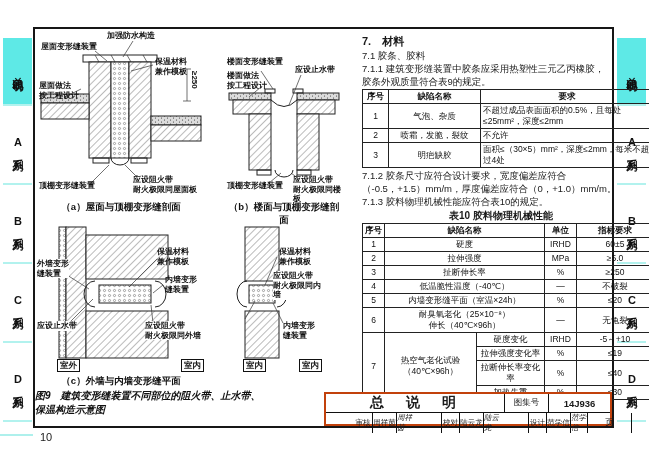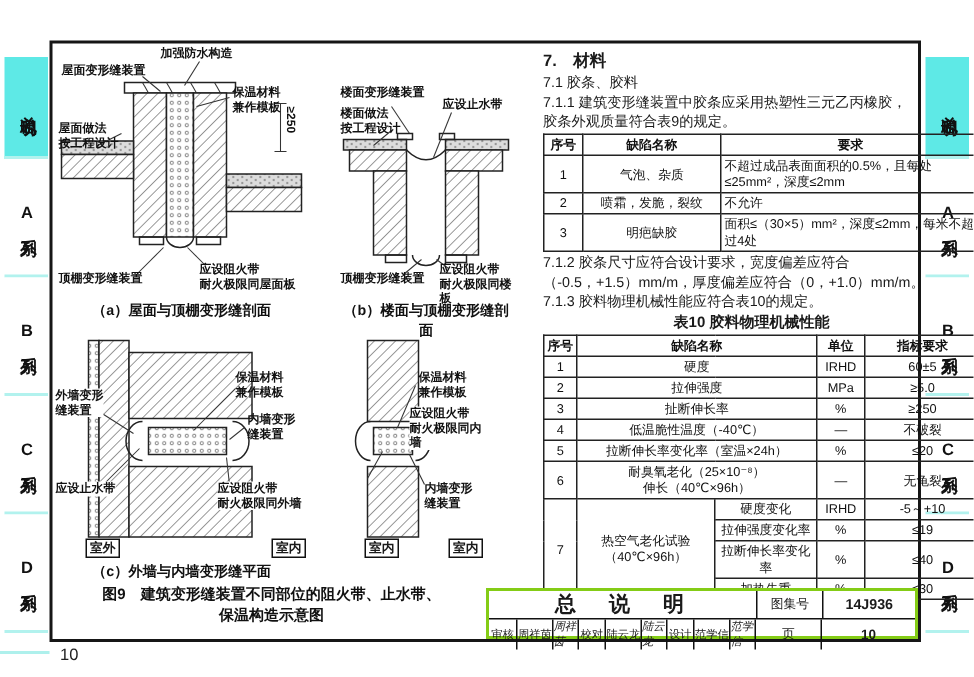--- a/index.html
+++ b/index.html
@@ -23,45 +23,45 @@
          border:2px solid #161616;box-sizing:border-box;}
   
   .drawings{position:absolute;left:0;top:0;width:292px;height:397px;}
   .dgroup{position:absolute;}
   .dlabel{position:absolute;font-size:8px;font-weight:bold;line-height:9.5px;color:#111;
           white-space:pre-line;z-index:3;}
   .dlabel.vert{writing-mode:vertical-rl;text-orientation:mixed;}
   .roombox{position:absolute;border:1px solid #111;padding:0 2px;font-size:8.5px;font-weight:bold;
            line-height:11px;background:#fff;z-index:3;}
   .dcap{position:absolute;left:0;right:0;text-align:center;font-size:9.5px;font-weight:bold;color:#111;}
-  .figcap{position:absolute;left:0;width:292px;text-align:center;font-size:10px;font-weight:bold;color:#111;}
+  .figcap{position:absolute;left:0;width:292px;font-size:10px;font-weight:bold;color:#111;font-style:italic;}
   .dgroup svg{position:absolute;left:0;top:0;}
   
   .textcol{position:absolute;left:284px;top:4px;width:278px;margin-left:43px;}
   .h7{font-size:11px;font-weight:bold;line-height:14px;margin:1px 0 1px 0;}
   .para{font-size:9.5px;line-height:13px;}
   .tbl-title{font-size:10px;font-weight:bold;text-align:center;line-height:13px;margin-top:1px;}
   table.spec{border-collapse:collapse;table-layout:fixed;width:292px;margin:1px 0;}
   table.spec td,table.spec th{border:1px solid #222;font-size:8.5px;line-height:11px;
         padding:1px 2px;vertical-align:middle;color:#111;font-weight:normal;}
   table.spec th{font-weight:bold;text-align:center;}
   td.c{text-align:center;}
   .pre{white-space:pre-line;}
   
   .titleblock{position:absolute;left:289px;top:363px;width:288px;height:34px;background:#fff;
-        border:2px solid #84cc16;box-sizing:border-box;display:flex;flex-direction:column;z-index:5;}
+        border:2px solid #c2410c;box-sizing:border-box;display:flex;flex-direction:column;z-index:5;}
   .tb-row1{flex:0 0 18px;display:flex;}
   .tb-row2{flex:1;display:flex;border-top:1px solid #111;}
   .tb-cell{display:flex;align-items:center;justify-content:center;box-sizing:border-box;}
   .tb-title{flex:0 0 178px;font-size:14px;font-weight:bold;letter-spacing:4px;}
   .tb-atlas-label{flex:0 0 44px;border-left:1px solid #111;font-size:8.5px;}
   .tb-atlas-no{flex:1;border-left:1px solid #111;font-size:9.5px;font-weight:bold;}
   .tb-c{font-size:7.5px;border-left:1px solid #111;overflow:hidden;}
   .tb-c.nb{border-left:none;}
-  .tb-role{flex:0 0 18px;}
+  .tb-role{flex:0 0 18px;margin-left:28px;}
   .tb-name{flex:0 0 24px;}
   .tb-sig{flex:0 0 17px;font-style:italic;font-family:"DejaVu Serif","Liberation Serif",serif;color:#222;}
   .tb-page-label{flex:0 0 44px;font-size:8.5px;}
   .tb-page-no{flex:1;font-size:9px;font-weight:bold;}
   svg .ol{fill:none;stroke:#222;stroke-width:1;}
   svg .ld{stroke:#333;stroke-width:0.7;}
 </style>
 </head>
 <body>
 
@@ -328,21 +328,21 @@
           <td class="c">≥250</td>
         </tr>
         <tr>
           <td class="c">4</td>
           <td colspan="2" class="c">低温脆性温度（-40℃）</td>
           <td class="c">—</td>
           <td class="c">不破裂</td>
         </tr>
         <tr>
           <td class="c">5</td>
-          <td colspan="2" class="c">拉断伸长率变化率（室温×24h）</td>
+          <td colspan="2" class="c">内墙变形缝平面（室温×24h）</td>
           <td class="c">%</td>
           <td class="c">≤20</td>
         </tr>
         <tr>
           <td class="c">6</td>
           <td colspan="2" class="c pre">耐臭氧老化（25×10⁻⁸）
 伸长（40℃×96h）</td>
           <td class="c">—</td>
           <td class="c">无龟裂</td>
         </tr>

